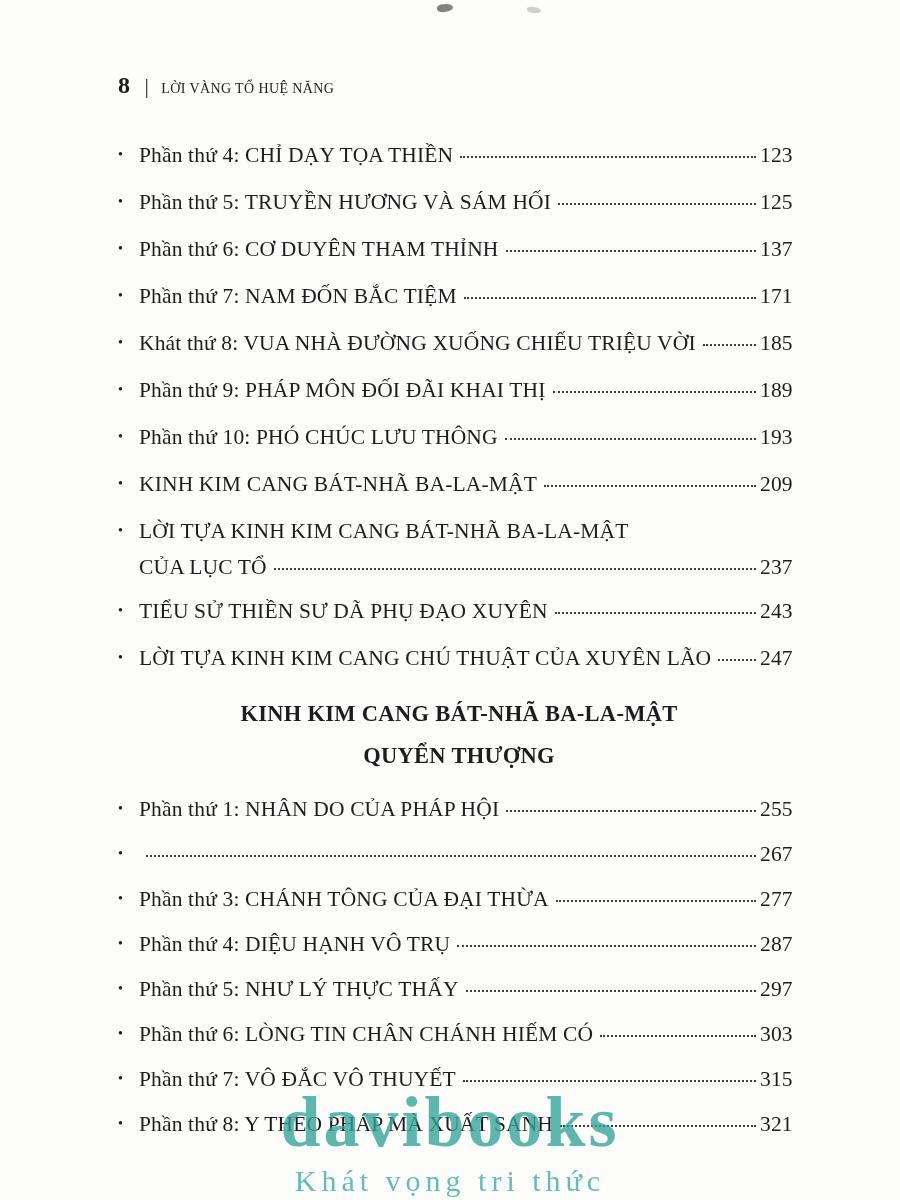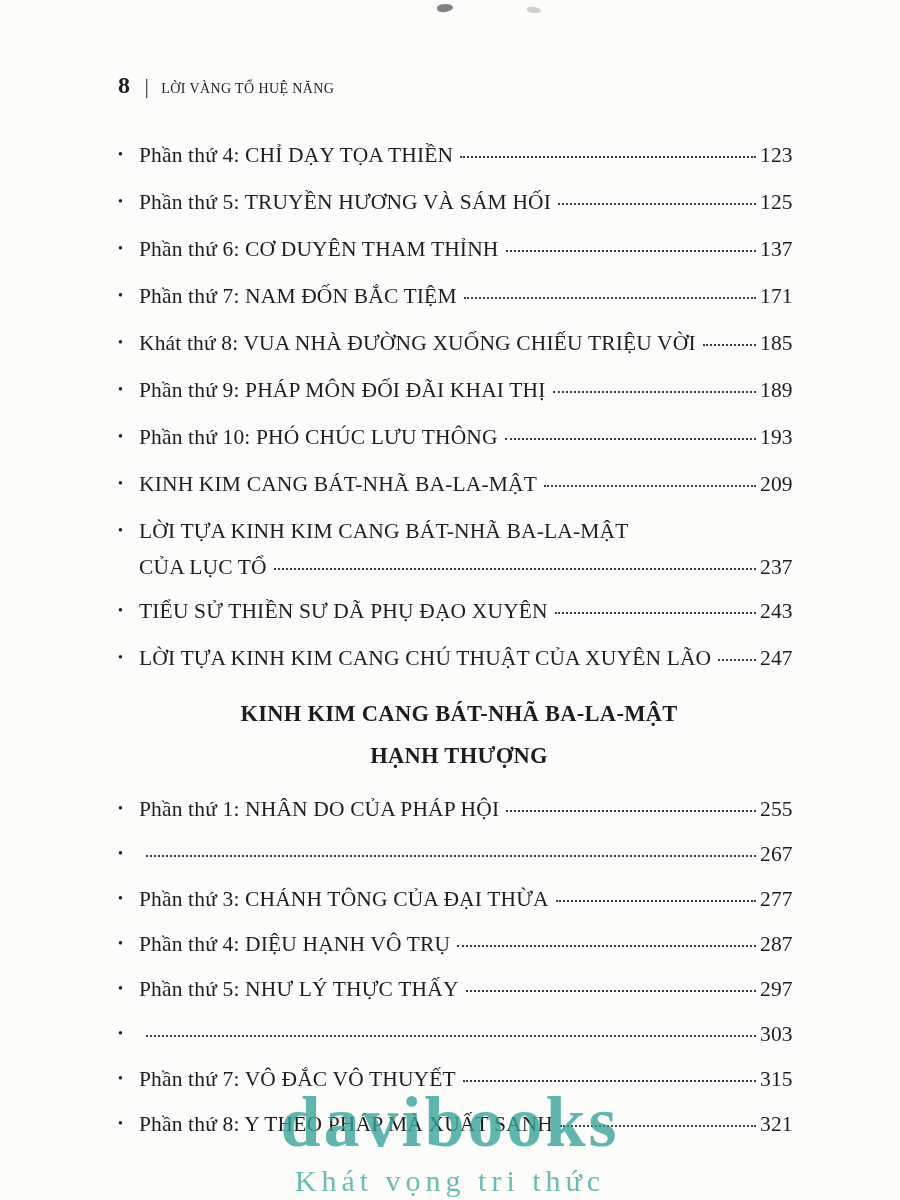--- a/index.html
+++ b/index.html
@@ -170,21 +170,21 @@
         <div class="toc-row">
           <span class="bullet">•</span>
           <span class="label">LỜI TỰA KINH KIM CANG CHÚ THUẬT CỦA XUYÊN LÃO</span>
           <span class="dots"></span>
           <span class="pagenum">247</span>
         </div>
       </div>
 
     <div class="section-heading">
       <div>KINH KIM CANG BÁT-NHÃ BA-LA-MẬT</div>
-      <div>HẠNH THƯỢNG</div>
+      <div>QUYỂN THƯỢNG</div>
     </div>
 
     <div class="toc toc2" id="toc2">
         <div class="toc-row">
           <span class="bullet">•</span>
           <span class="label">Phần thứ 1: NHÂN DO CỦA PHÁP HỘI</span>
           <span class="dots"></span>
           <span class="pagenum">255</span>
         </div>
         <div class="toc-row">
@@ -205,20 +205,21 @@
           <span class="pagenum">287</span>
         </div>
         <div class="toc-row">
           <span class="bullet">•</span>
           <span class="label">Phần thứ 5: NHƯ LÝ THỰC THẤY</span>
           <span class="dots"></span>
           <span class="pagenum">297</span>
         </div>
         <div class="toc-row">
           <span class="bullet">•</span>
+          <span class="label">Phần thứ 6: LÒNG TIN CHÂN CHÁNH HIẾM CÓ</span>
           <span class="dots"></span>
           <span class="pagenum">303</span>
         </div>
         <div class="toc-row">
           <span class="bullet">•</span>
           <span class="label">Phần thứ 7: VÔ ĐẮC VÔ THUYẾT</span>
           <span class="dots"></span>
           <span class="pagenum">315</span>
         </div>
         <div class="toc-row">

